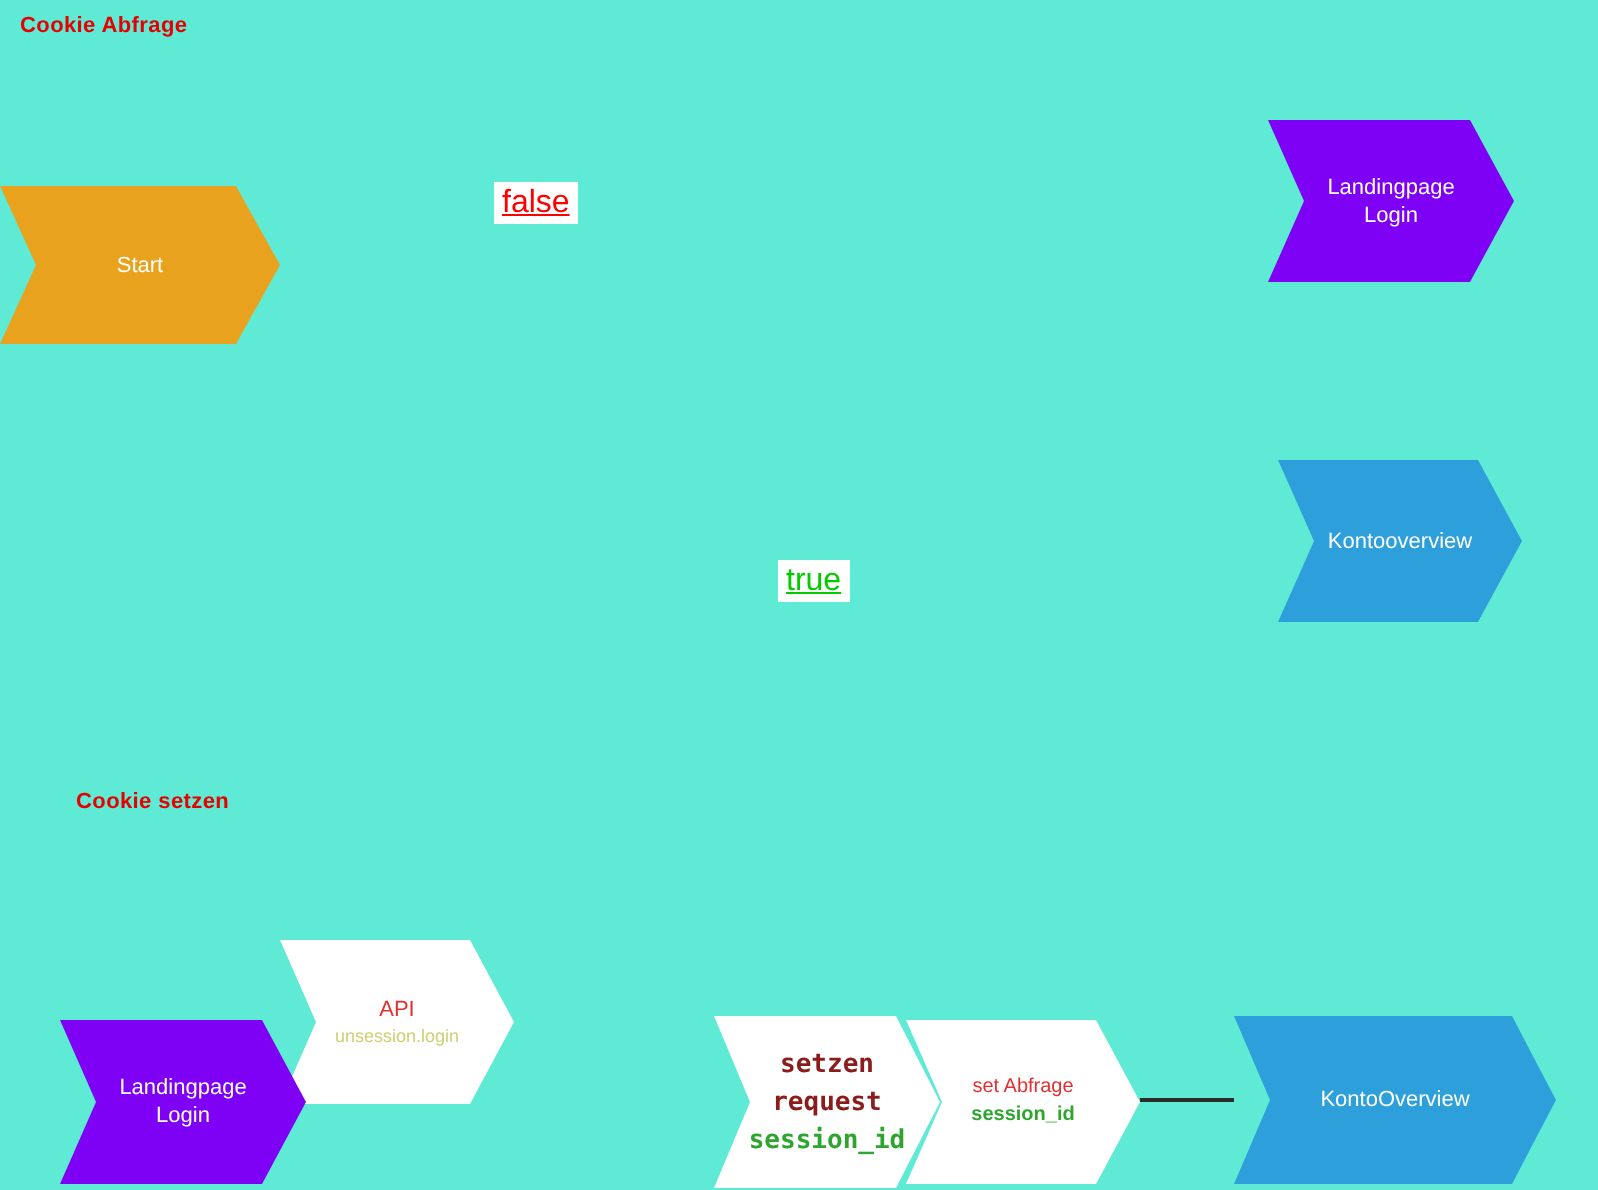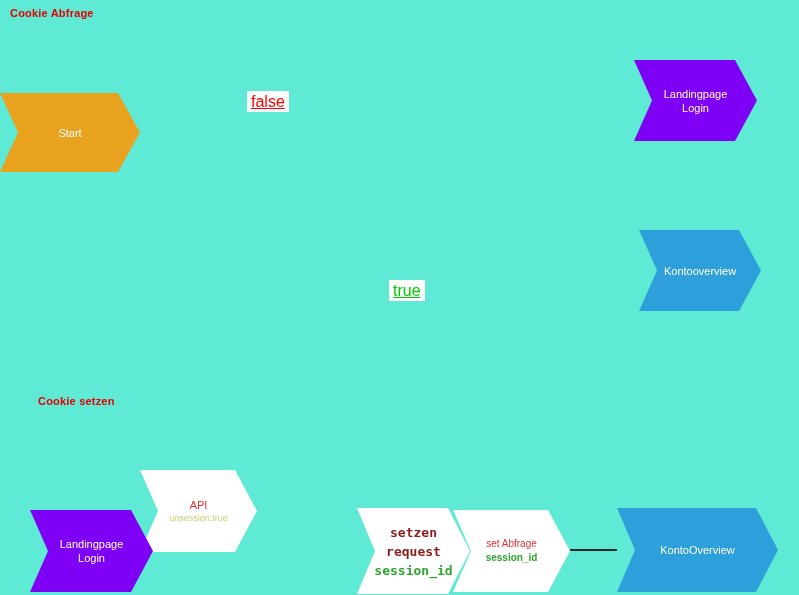--- a/index.html
+++ b/index.html
@@ -105,21 +105,21 @@
 
   <div class="sec-title" style="left:38px; top:375px;margin-top:20px;">Cookie setzen</div>
 
   <div class="chev c-purple z2" style="left:30px; top:510px; width:123px; height:82px;">
     <span class="t-white sz11">Landingpage</span>
     <span class="t-white sz11">Login</span>
   </div>
 
   <div class="chev c-white z1" style="left:140px; top:470px; width:117px; height:82px;">
     <span class="t-red sz11">API</span>
-    <span class="t-khaki sz9">unsession.true</span>
+    <span class="t-khaki sz9">unsession.login</span>
   </div>
 
 
   <div class="chev c-white z1" style="left:357px; top:508px; width:113px; height:86px;">
     <span class="mono t-darkred">setzen</span>
     <span class="mono t-darkred">request</span>
     <span class="mono t-green">session_id</span>
   </div>
 
   <div class="chev c-white z2" style="left:453px; top:510px; width:117px; height:82px;">

